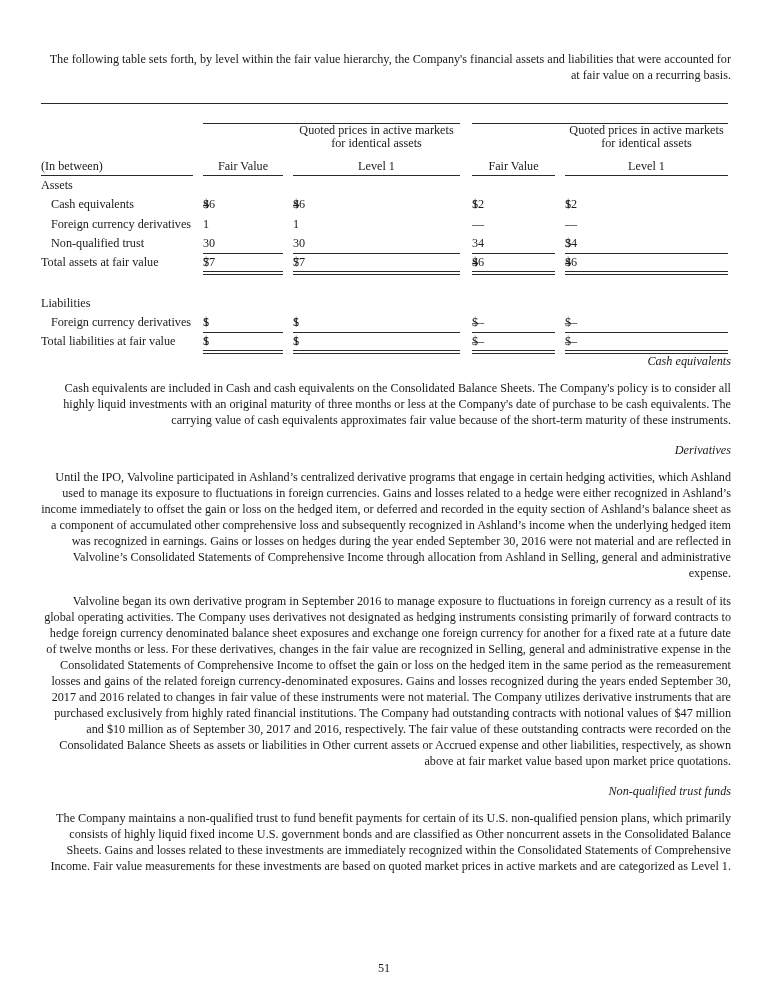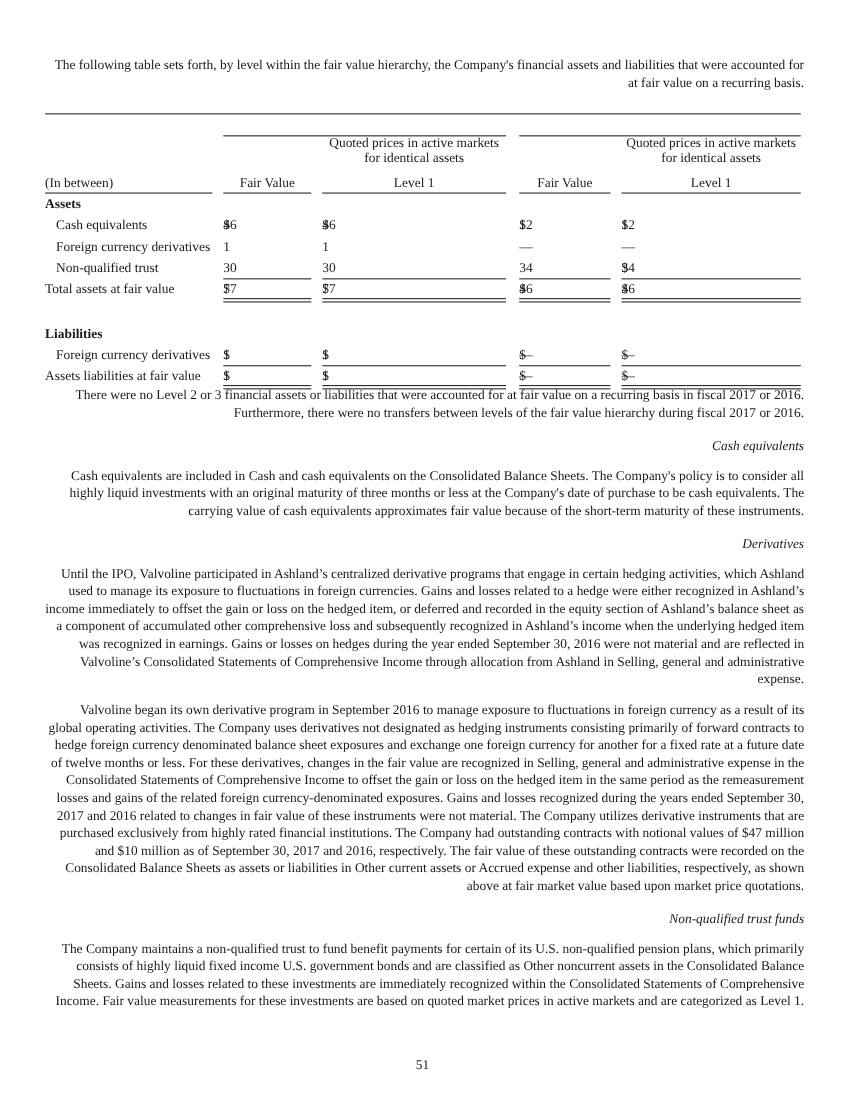--- a/index.html
+++ b/index.html
@@ -11,21 +11,21 @@
   .page { position: absolute; left: 41px; top: 51px; width: 690px; }
   p { margin: 0; text-align: right; }
   .intro { margin-bottom: 20px; }
   .fin-table { position: relative; width: 687px; height: 236px; font-size: 12.2px; }
   .fin-table .abs { position: absolute; white-space: nowrap; }
   .rule { position: absolute; height: 0; border-top: 1.3px solid #2a2a2a; }
   .rule.thick { border-top-width: 1.5px; }
   .dbl { position: absolute; height: 2px; border-top: 1.3px solid #2a2a2a; border-bottom: 1.3px solid #2a2a2a; }
   .center { text-align: center; }
   .right { }
-  .bold { font-weight: bold; text-align: right; }
+  .bold { font-weight: normal; text-align: right; }
   .para { margin-top: 11px; }
   .heading { margin-top: 13px; margin-bottom: 11px; font-style: italic; }
   .page-num { position: absolute; left: 0; width: 768px; top: 960px; text-align: center; }
 </style>
 </head>
 <body>
 
 <div class="page">
   <p class="intro">The following table sets forth, by level within the fair value hierarchy, the Company's financial assets and liabilities that were accounted for at fair value on a recurring basis.</p>
 
@@ -101,40 +101,39 @@
       <div class="dbl" style="left: 524px; width: 163px; top: 168px;"></div>
       <div class="abs" style="left: 10px; top: 211px;">Foreign currency derivatives</div>
       <div class="abs" style="left: 162px; top: 211px;">$</div>
       <div class="abs right" style="left: 162px; width: 80px; top: 211px;">1</div>
       <div class="abs" style="left: 252px; top: 211px;">$</div>
       <div class="abs right" style="left: 252px; width: 167px; top: 211px;">1</div>
       <div class="abs" style="left: 431px; top: 211px;">$</div>
       <div class="abs right" style="left: 431px; width: 83px; top: 211px;">—</div>
       <div class="abs" style="left: 524px; top: 211px;">$</div>
       <div class="abs right" style="left: 524px; width: 163px; top: 211px;">—</div>
-      <div class="abs" style="left: 0px; top: 230px;">Assets liabilities at fair value</div>
+      <div class="abs" style="left: 0px; top: 230px;">Total liabilities at fair value</div>
       <div class="abs" style="left: 162px; top: 230px;">$</div>
       <div class="abs right" style="left: 162px; width: 80px; top: 230px;">1</div>
       <div class="abs" style="left: 252px; top: 230px;">$</div>
       <div class="abs right" style="left: 252px; width: 167px; top: 230px;">1</div>
       <div class="abs" style="left: 431px; top: 230px;">$</div>
       <div class="abs right" style="left: 431px; width: 83px; top: 230px;">—</div>
       <div class="abs" style="left: 524px; top: 230px;">$</div>
       <div class="abs right" style="left: 524px; width: 163px; top: 230px;">—</div>
       <div class="rule" style="left: 162px; width: 80px; top: 229px;"></div>
       <div class="rule" style="left: 252px; width: 167px; top: 229px;"></div>
       <div class="rule" style="left: 431px; width: 83px; top: 229px;"></div>
       <div class="rule" style="left: 524px; width: 163px; top: 229px;"></div>
       <div class="dbl" style="left: 162px; width: 80px; top: 247px;"></div>
       <div class="dbl" style="left: 252px; width: 167px; top: 247px;"></div>
       <div class="dbl" style="left: 431px; width: 83px; top: 247px;"></div>
       <div class="dbl" style="left: 524px; width: 163px; top: 247px;"></div>
     </div>
 
-  <p class="para" style="margin-top:12px;">There were no Level 2 or 3 financial assets or liabilities that were accounted for at fair value on a recurring basis in fiscal 2017 or 2016. Furthermore, there were no transfers between levels of the fair value hierarchy during fiscal 2017 or 2016.</p>
 
   <div id="sections">
       <p class="heading" style="margin-top: 14px;">Cash equivalents</p>
       <p>Cash equivalents are included in Cash and cash equivalents on the Consolidated Balance Sheets. The Company's policy is to consider all highly liquid investments with an original maturity of three months or less at the Company's date of purchase to be cash equivalents. The carrying value of cash equivalents approximates fair value because of the short-term maturity of these instruments.</p>
       <p class="heading" style="margin-top: 14px;">Derivatives</p>
       <p>Until the IPO, Valvoline participated in Ashland’s centralized derivative programs that engage in certain hedging activities, which Ashland used to manage its exposure to fluctuations in foreign currencies. Gains and losses related to a hedge were either recognized in Ashland’s income immediately to offset the gain or loss on the hedged item, or deferred and recorded in the equity section of Ashland’s balance sheet as a component of accumulated other comprehensive loss and subsequently recognized in Ashland’s income when the underlying hedged item was recognized in earnings. Gains or losses on hedges during the year ended September 30, 2016 were not material and are reflected in Valvoline’s Consolidated Statements of Comprehensive Income through allocation from Ashland in Selling, general and administrative expense.</p>
       <p style="margin-top: 12px;">Valvoline began its own derivative program in September 2016 to manage exposure to fluctuations in foreign currency as a result of its global operating activities. The Company uses derivatives not designated as hedging instruments consisting primarily of forward contracts to hedge foreign currency denominated balance sheet exposures and exchange one foreign currency for another for a fixed rate at a future date of twelve months or less. For these derivatives, changes in the fair value are recognized in Selling, general and administrative expense in the Consolidated Statements of Comprehensive Income to offset the gain or loss on the hedged item in the same period as the remeasurement losses and gains of the related foreign currency-denominated exposures. Gains and losses recognized during the years ended September 30, 2017 and 2016 related to changes in fair value of these instruments were not material. The Company utilizes derivative instruments that are purchased exclusively from highly rated financial institutions. The Company had outstanding contracts with notional values of $47 million and $10 million as of September 30, 2017 and 2016, respectively. The fair value of these outstanding contracts were recorded on the Consolidated Balance Sheets as assets or liabilities in Other current assets or Accrued expense and other liabilities, respectively, as shown above at fair market value based upon market price quotations.</p>
       <p class="heading" style="margin-top: 14px;">Non-qualified trust funds</p>
       <p>The Company maintains a non-qualified trust to fund benefit payments for certain of its U.S. non-qualified pension plans, which primarily consists of highly liquid fixed income U.S. government bonds and are classified as Other noncurrent assets in the Consolidated Balance Sheets. Gains and losses related to these investments are immediately recognized within the Consolidated Statements of Comprehensive Income. Fair value measurements for these investments are based on quoted market prices in active markets and are categorized as Level 1.</p>
     </div>

